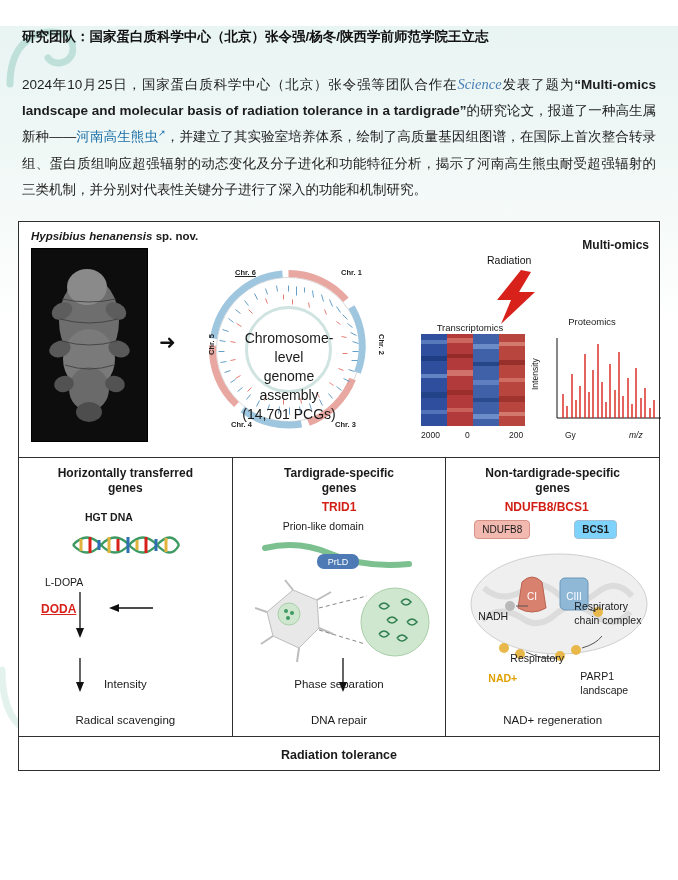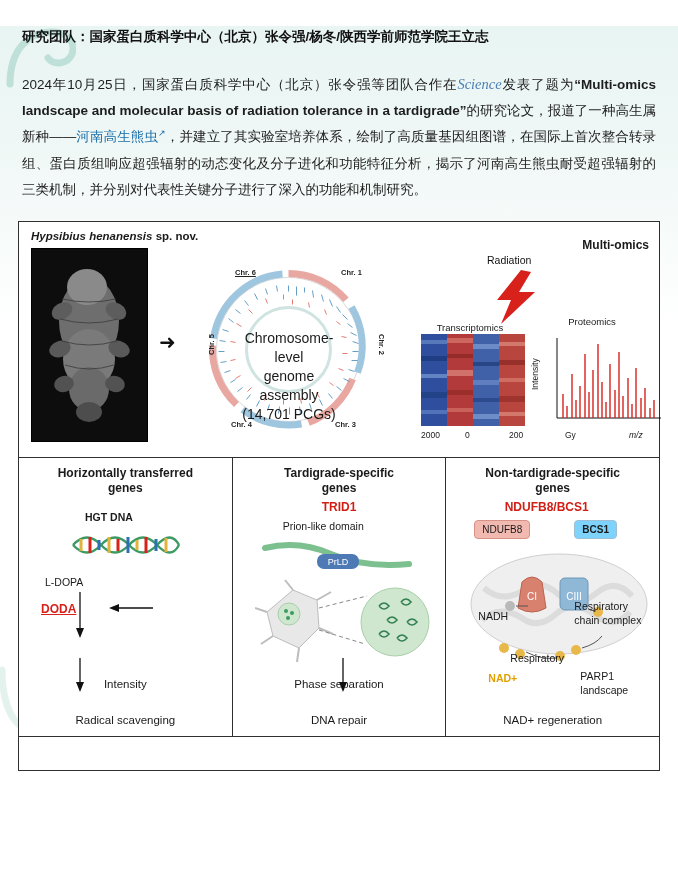--- a/index.html
+++ b/index.html
@@ -588,15 +588,18 @@
           <span>NAD+</span>
         </div>
         <div class="node-txt" style="left:134px; top:212px; line-height:1.3;">
           <span>PARP1</span><br>
           <span>landscape</span>
         </div>
         <div class="panel-foot">NAD+ regeneration</div>
       </div>
     </div>
 
+    <div class="fig-foot">
+      <span>Radiation tolerance</span>
+    </div>
   </div>
 
 </div>
 
 </body></html>

